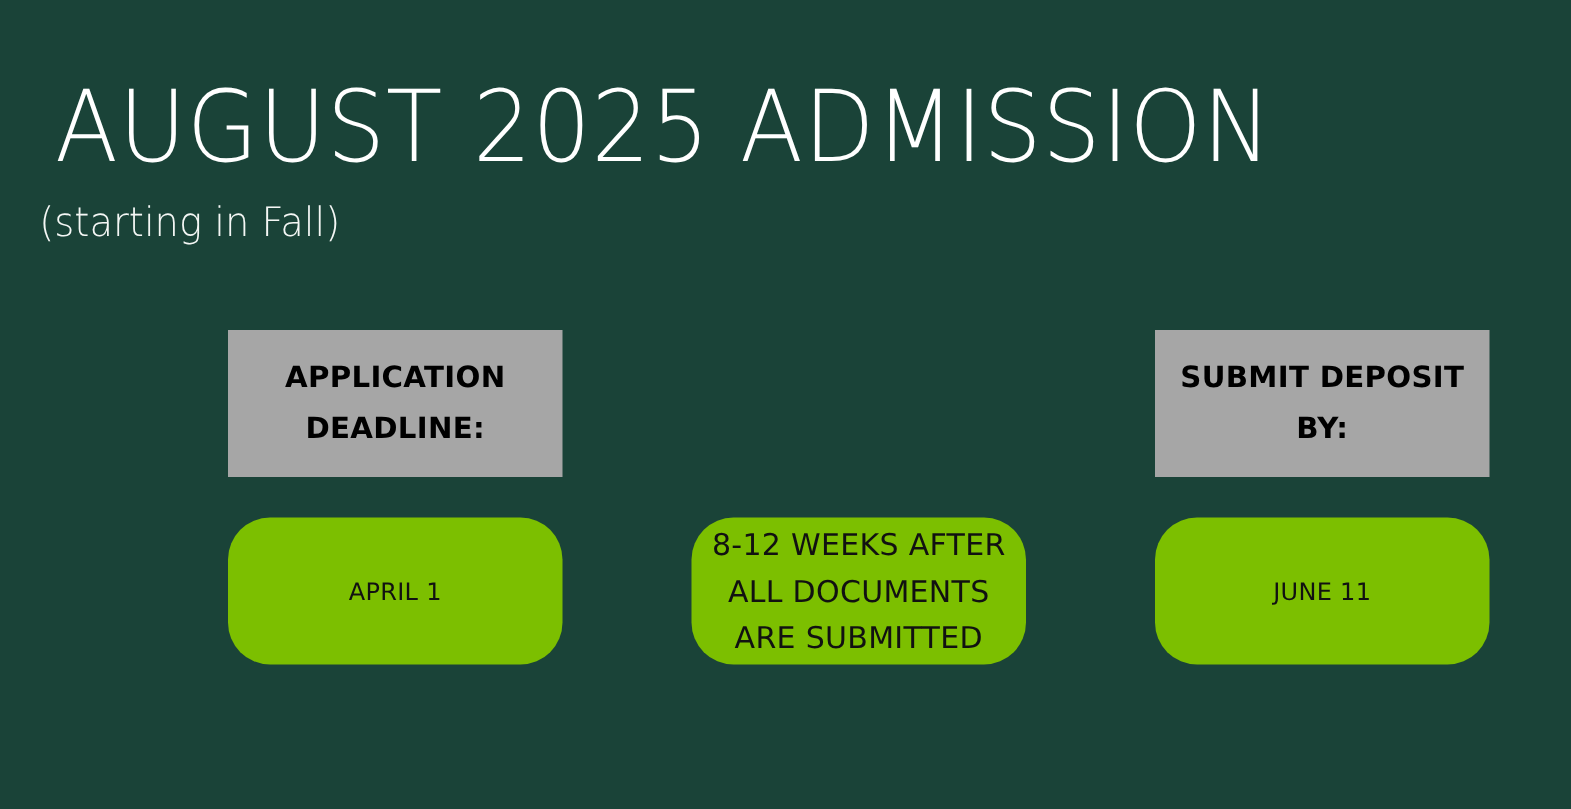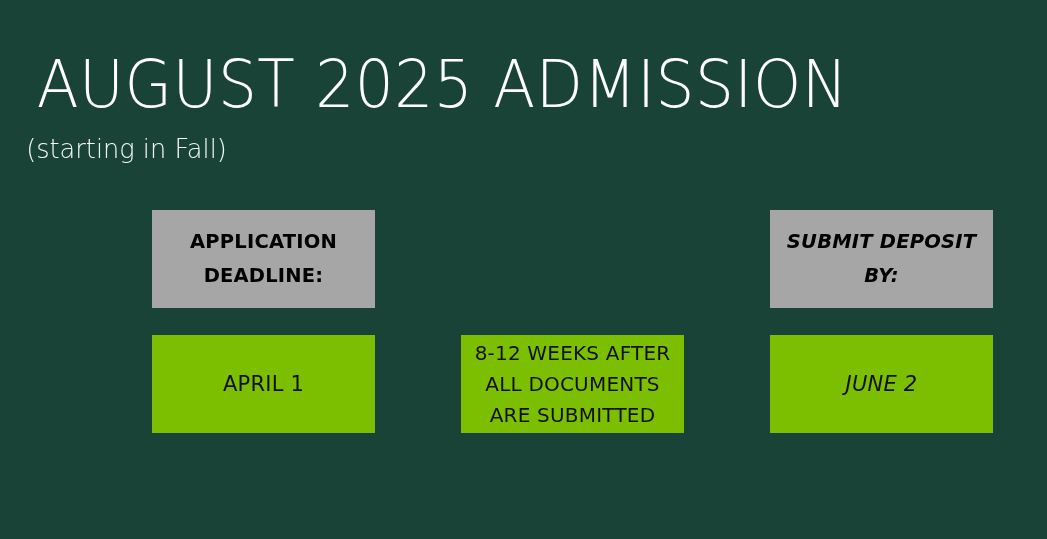--- a/index.html
+++ b/index.html
@@ -50,21 +50,21 @@
     line-height: 32px;
     white-space: nowrap;
     transform: scaleX(0.95);
     transform-origin: center center;
   }
 
   
   #timeline-grid {
     position: absolute;
     left: 152px;
-    top: 210px;
+    top: 220px;
     width: 841px;
     display: grid;
     grid-template-columns: 223px 223px 223px;
     grid-template-rows: 98px 27px 98px;
     column-gap: 86px;
     row-gap: 0;
   }
   .header-cell {
     grid-row: 1;
     background: #a6a6a6;
@@ -85,37 +85,38 @@
   }
   .value-cell {
     grid-row: 3;
     background: #7cbf00;
     display: flex;
     align-items: center;
     justify-content: center;
     text-align: center;
     box-sizing: border-box;
     padding: 4px 6px;
+    border-radius: 28px;
   }
   .value-cell .cell-text {
     color: #111111;
     font-family: "DejaVu Sans", sans-serif;
-    font-size: 21px;
+    font-size: 16px;
     font-weight: 400;
     line-height: 31px;
     letter-spacing: 0.2px;
   }
   .value-cell.multiline .cell-text {
     font-size: 20px;
     line-height: 31px;
   }
 
   .col-1 { grid-column: 1; }
   .col-2 { grid-column: 2; }
-  .col-3 { grid-column: 3; font-style: italic; }
+  .col-3 { grid-column: 3; }
 </style>
 </head>
 <body>
 
 <div id="slide">
 
   <div id="title-block">
     <h1 id="main-title">AUGUST 2025 ADMISSION</h1>
     <div id="subtitle">(starting in Fall)</div>
   </div>
@@ -133,17 +134,17 @@
 
     <div class="value-cell col-1">
       <span class="cell-text">APRIL 1</span>
     </div>
 
     <div class="value-cell multiline col-2">
       <span class="cell-text">8-12 WEEKS AFTER ALL DOCUMENTS ARE SUBMITTED</span>
     </div>
 
     <div class="value-cell col-3">
-      <span class="cell-text">JUNE 2</span>
+      <span class="cell-text">JUNE 11</span>
     </div>
 
   </div>
 </div>
 
 </body></html>

